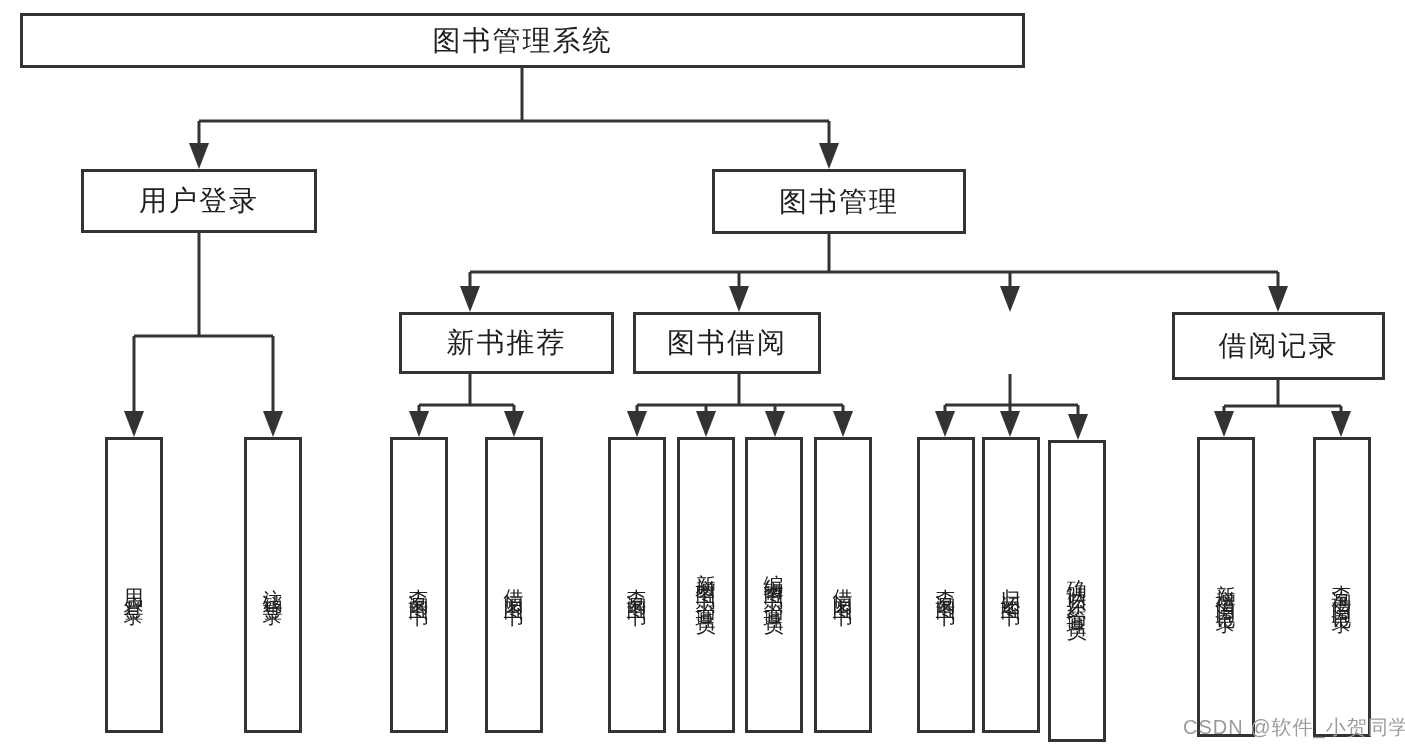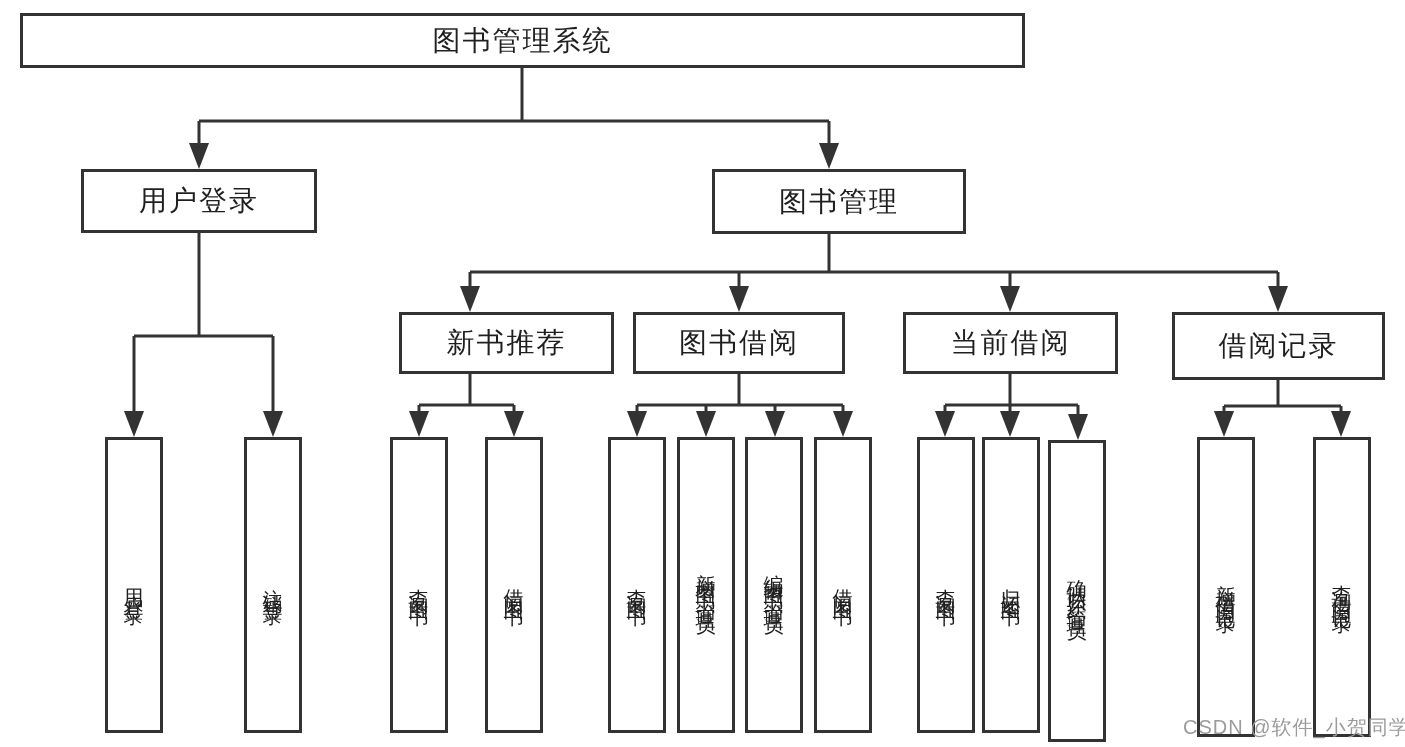--- a/index.html
+++ b/index.html
@@ -139,22 +139,21 @@
     <path d="M1341 406 V413"></path>
       <polygon points="1331,411 1351,411 1341,437"></polygon>
   </svg>
 
   <div class="hbox" style="left:20px;top:13px;width:1005px;height:55px;">图书管理系统</div>
 
   <div class="hbox" style="left:81px;top:169px;width:236px;height:64px;">用户登录</div>
   <div class="hbox" style="left:712px;top:169px;width:254px;height:65px;">图书管理</div>
 
   <div class="hbox" style="left:363px;top:312px;width:215px;height:62px;margin-left:36px;">新书推荐</div>
-  <div class="hbox" style="left:633px;top:312px;width:212px;height:62px;">图书借阅</div>
-  <div class="hbox" style="left:903px;top:312px;width:215px;height:62px;">当前借阅</div>
+  <div class="hbox" style="left:633px;top:312px;width:188px;height:62px;">图书借阅</div>
   <div class="hbox" style="left:1172px;top:312px;width:213px;height:68px;">借阅记录</div>
 
   <div class="vbox" style="left:105px;">
     <span class="vtext">用户登录</span>
   </div>
   <div class="vbox" style="left:244px;">
     <span class="vtext">注销登录</span>
   </div>
 
   <div class="vbox" style="left:390px;">

